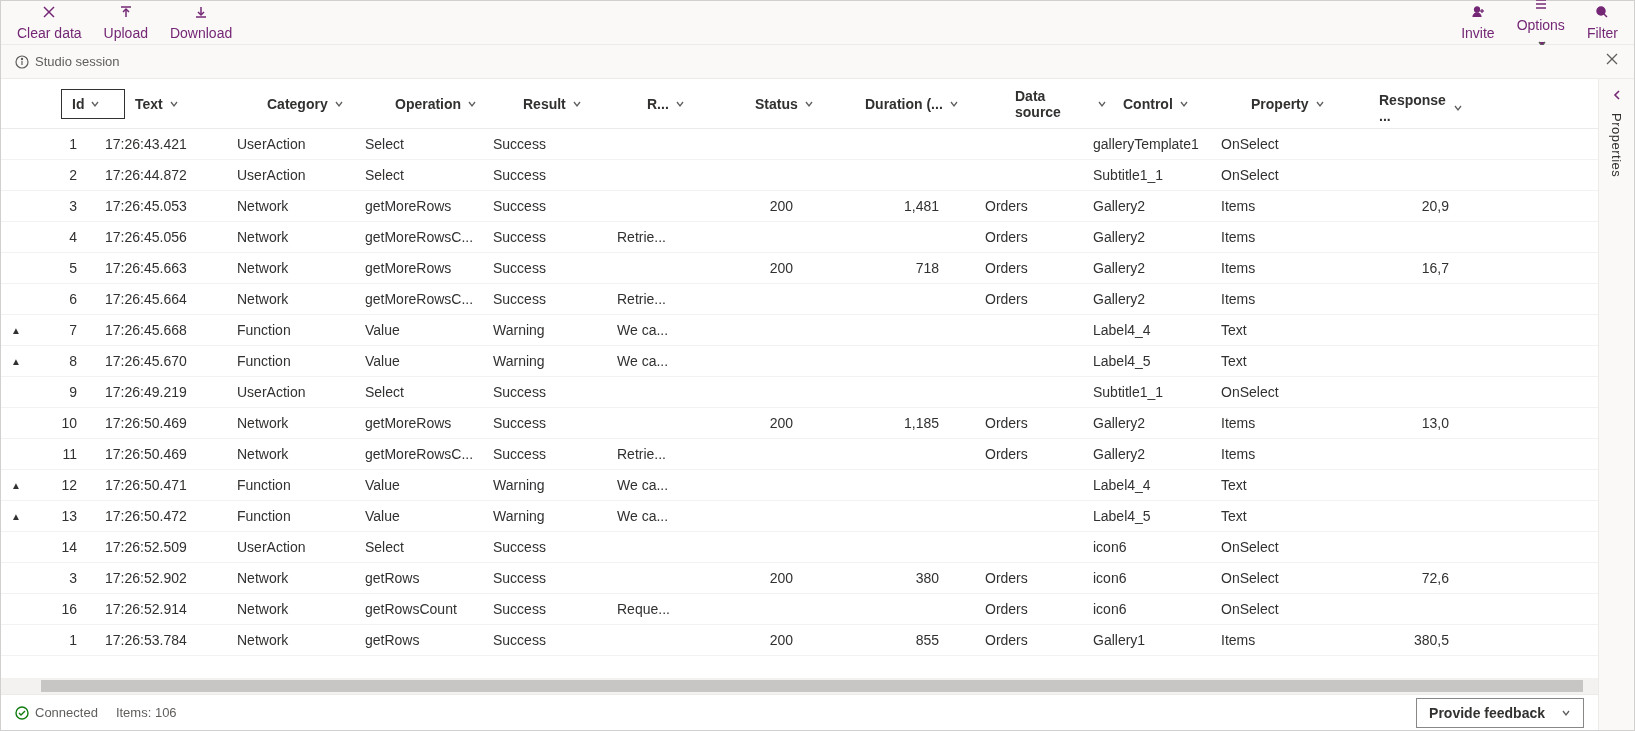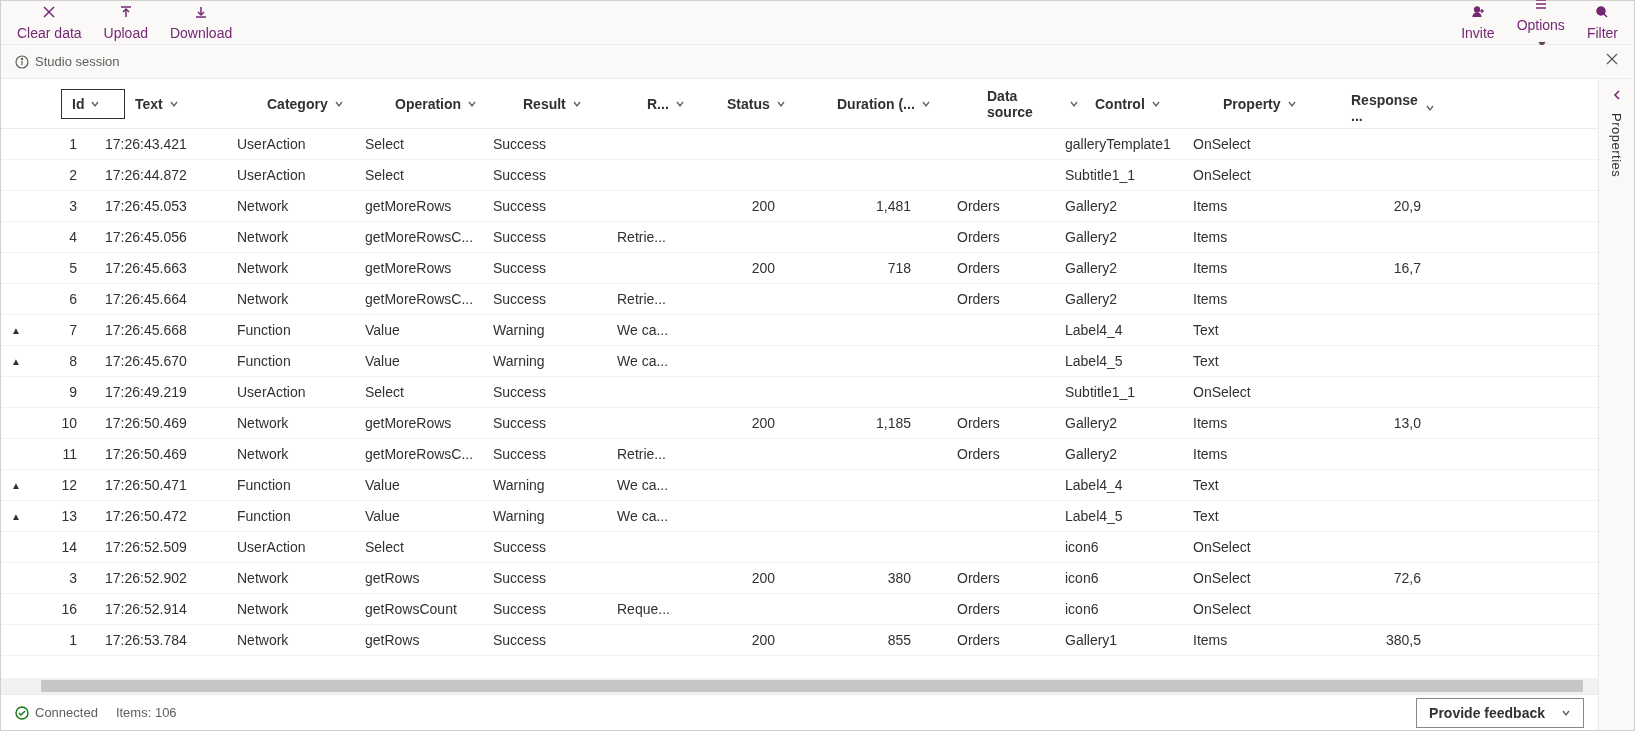--- a/index.html
+++ b/index.html
@@ -46,21 +46,21 @@
   .header-cell.id-col { border:1px solid #323130; padding:6px 10px; margin-right:10px; width:64px; justify-content:flex-start;}
   .header-cell .chev-down{ color:#605e5c; }
   
   .col-warn { width:30px; flex-shrink:0;}
   .col-id   { width:64px; text-align:right; padding-right:18px;}
   .col-time { width:132px;}
   .col-cat  { width:128px;}
   .col-op   { width:128px;}
   .col-res  { width:124px;}
   .col-r    { width:80px;}
-  .col-stat { width:110px; text-align:right; padding-right:32px;}
+  .col-stat { width:110px; text-align:right; padding-right:42px;margin-left:28px;}
   .col-dur  { width:130px; text-align:right; padding-right:26px;}
   .col-ds   { width:128px;padding-left:20px;}
   .col-ctl  { width:128px;}
   .col-prop { width:128px;}
   .col-resp { width:100px; text-align:right;}
   .rows { flex:1; overflow-y:scroll; overflow-x:hidden; }
   .row {
     height:31px; display:flex; align-items:center; padding-left:0;
     border-bottom:1px solid #f3f2f1; font-size:14px;
   }

